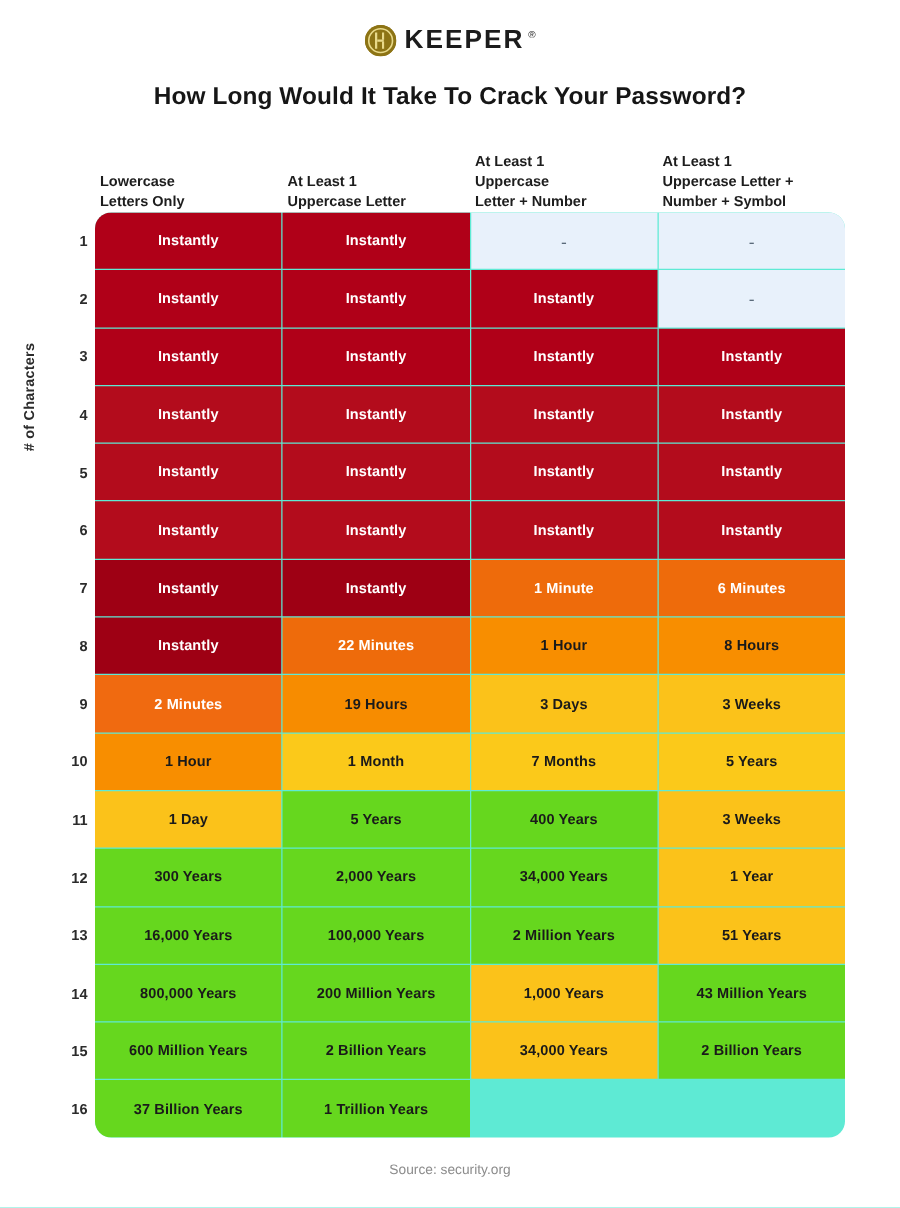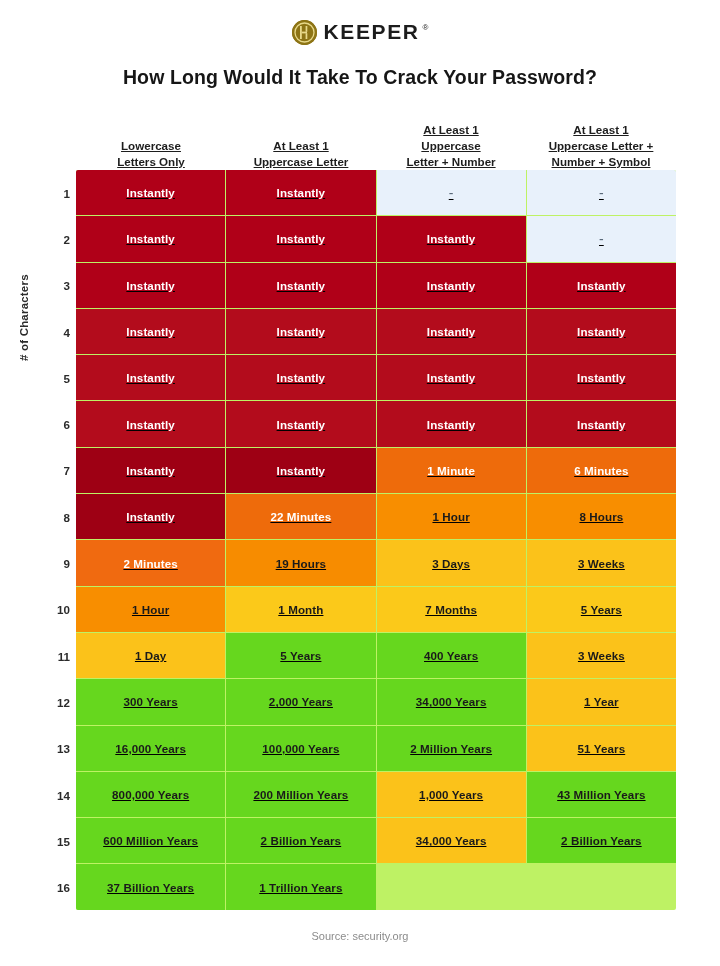--- a/index.html
+++ b/index.html
@@ -84,38 +84,35 @@
   }
 
   
   .col-headers {
     display: grid;
     grid-template-columns: repeat(4, 1fr);
     align-items: end;
     height: 64px;
   }
   .col-header {
-    text-align: center;
     font-size: 11.6px;
     font-weight: bold;
     color: #1d1d1d;
     line-height: 1.38;
     padding: 0 4px;
-    text-decoration: underline;
   }
 
   
   .grid {
     display: grid;
     grid-template-columns: repeat(4, 1fr);
     gap: 1px;
-    border-radius: 2px;
+    border-radius: 13px;
     overflow: hidden;
-    background: #bef264;
-    text-decoration: underline;
+    background: #5eead4;
   }
   .cell {
     height: 45.3px;
     display: flex;
     align-items: center;
     justify-content: center;
     font-size: 11.6px;
     font-weight: bold;
     letter-spacing: 0.1px;
     text-align: center;

